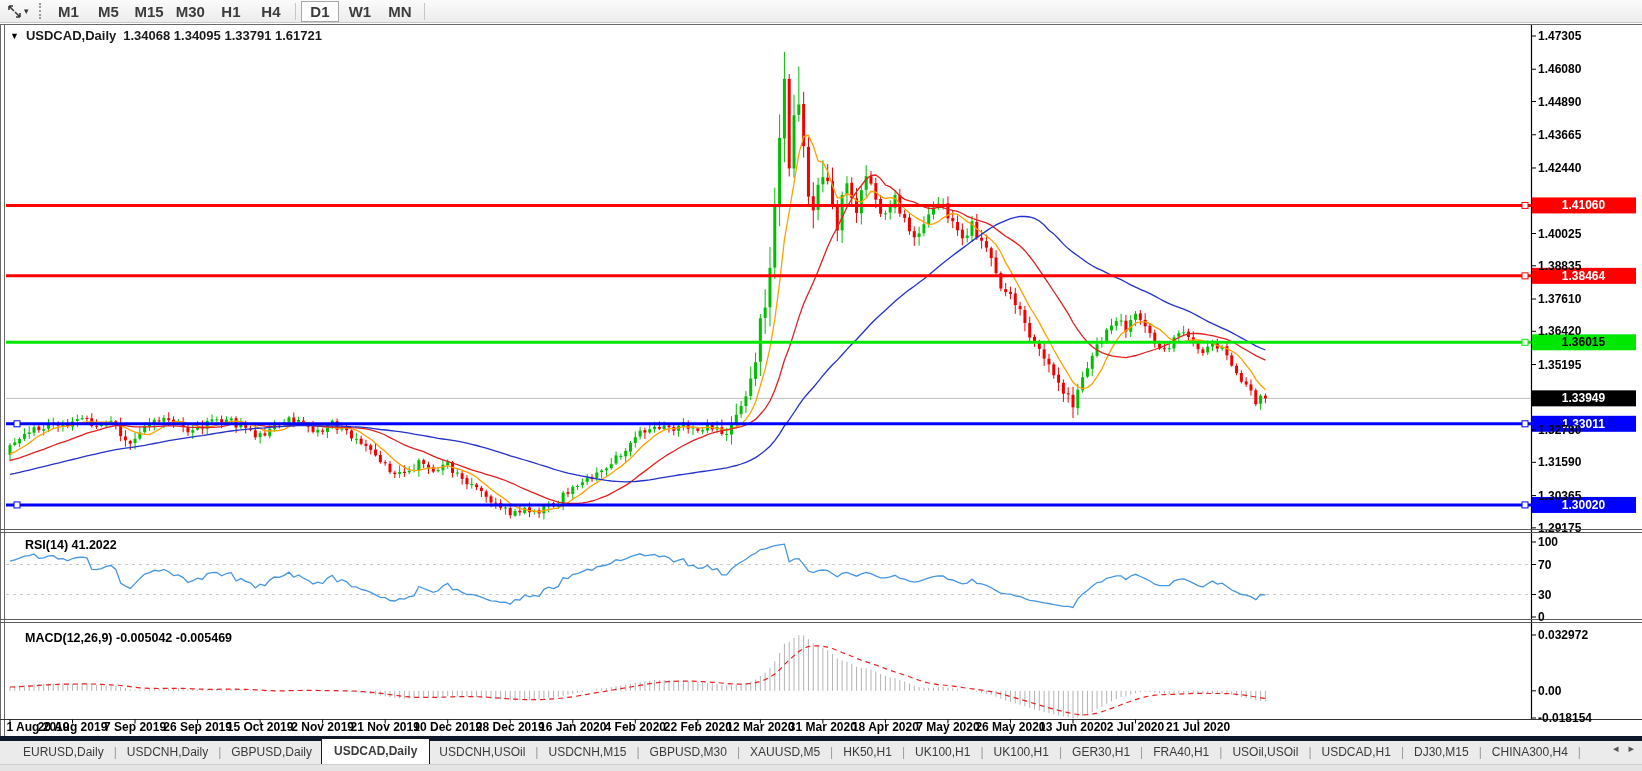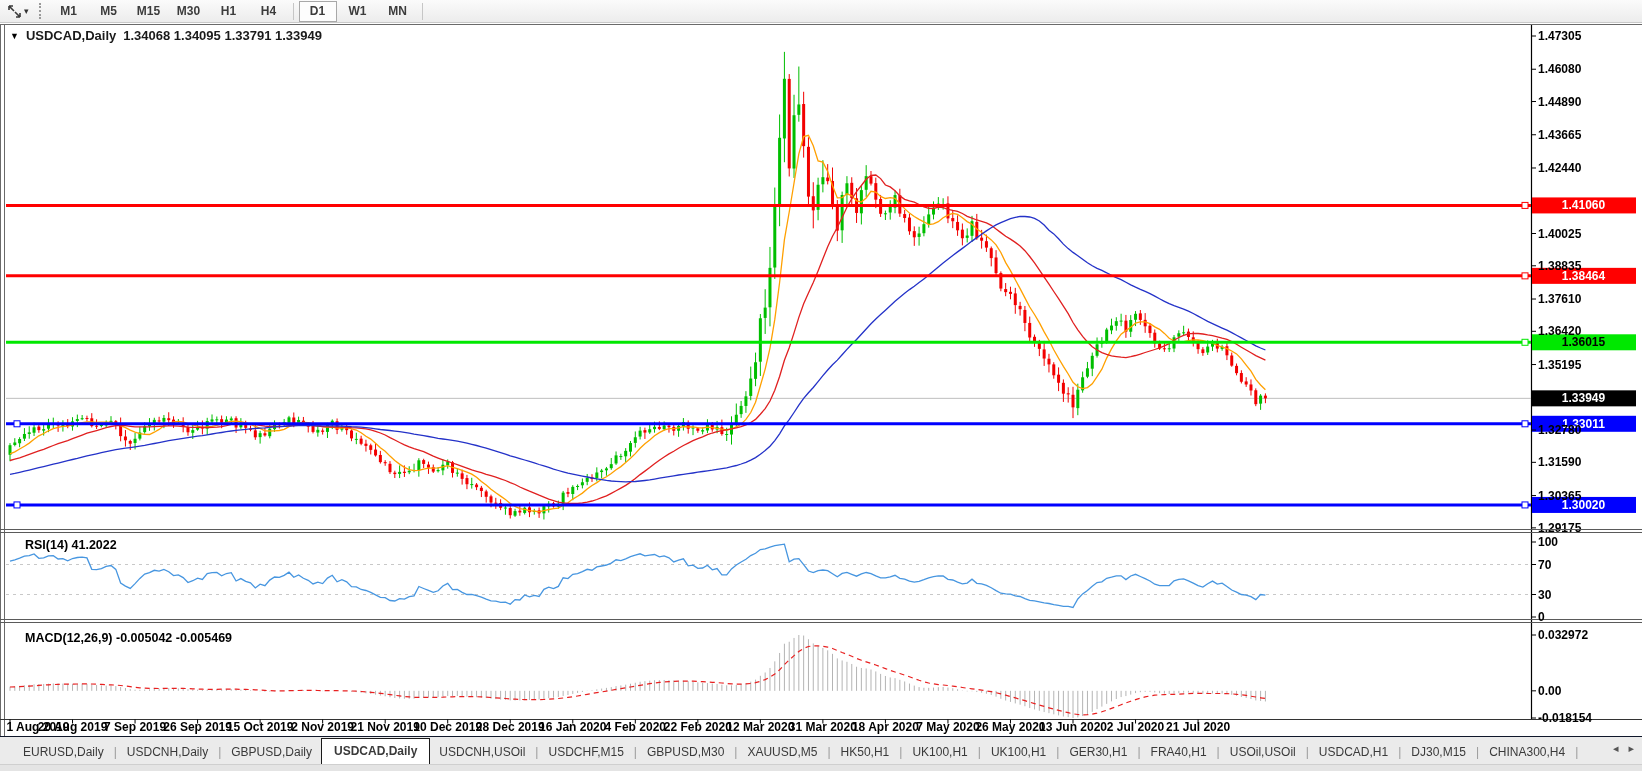--- a/index.html
+++ b/index.html
@@ -8,31 +8,31 @@
   
   .toolbar{position:absolute;left:0;top:0;width:1642px;height:23px;
            background:linear-gradient(#fbfbfb,#ececec);
            border-bottom:1px solid #c9c9c9;display:flex;align-items:center;
            padding-left:5px;box-sizing:border-box;}
   .tool-icon{width:18px;height:16px;display:inline-flex;align-items:center;justify-content:center;}
   .caret{font-size:9px;color:#333;margin:0 4px 0 1px;}
   .grip{height:16px;border-left:2px dotted #9a9a9a;margin:0 8px 0 6px;}
   .vsep{width:1px;height:17px;background:#c6c6c6;margin:0 4px;}
   .tfbtn{min-width:28px;height:19px;line-height:19px;text-align:center;
-         font-size:12px;font-weight:700;color:#3c3c3c;padding:0 4px;margin:0 1px;
+         font-size:15px;font-weight:700;color:#3c3c3c;padding:0 4px;margin:0 1px;
          border:1px solid transparent;cursor:default;}
   .tfbtn.active{background:#fdfdfd;border:1px solid #a8a8a8;text-align:center;}
   
   #chart-svg{position:absolute;left:0;top:24px;}
   .chart-title{position:absolute;left:10px;top:28px;font-size:13px;font-weight:700;
                color:#1a1a1a;display:flex;align-items:center;gap:7px;z-index:5;}
   .chart-title .tri{font-size:9px;color:#000;}
   
   .tabbar{position:absolute;left:0;top:736px;width:1642px;height:28px;
-          background:#ebebeb;border-top:1px solid #0f172a;display:flex;
+          background:#ebebeb;border-top:5px solid #0f172a;display:flex;
           align-items:flex-end;padding-left:14px;box-sizing:border-box;}
   .tab{font-size:12px;color:#3a3a3a;padding:4px 9px 5px 9px;cursor:default;white-space:nowrap;}
   .tab.active{background:#ffffff;border:1px solid #1a1a1a;border-bottom:none;
               font-weight:700;padding:5px 12px 6px 12px;}
   .tabsep{color:#9a9a9a;font-size:12px;padding:4px 1px 5px 1px;}
   .tabnav{position:absolute;right:8px;top:742px;display:flex;gap:10px;
           font-size:11px;color:#555;}
   .tabnav span{cursor:default;}
   .bottom-strip{position:absolute;left:0;top:764px;width:1642px;height:7px;
                 background:#e4e4e4;border-top:1px solid #cfcfcf;}
@@ -976,33 +976,33 @@
       <text x="1073.01" y="707" fill="#000" font-family="&quot;Liberation Sans&quot;, sans-serif" font-size="12" font-weight="700" text-anchor="middle">13 Jun 2020</text>
       <line x1="1135.54" y1="695.5" x2="1135.54" y2="699.5" stroke="#000" stroke-width="1"></line>
       <text x="1135.54" y="707" fill="#000" font-family="&quot;Liberation Sans&quot;, sans-serif" font-size="12" font-weight="700" text-anchor="middle">2 Jul 2020</text>
       <line x1="1198.07" y1="695.5" x2="1198.07" y2="699.5" stroke="#000" stroke-width="1"></line>
       <text x="1198.07" y="707" fill="#000" font-family="&quot;Liberation Sans&quot;, sans-serif" font-size="12" font-weight="700" text-anchor="middle">21 Jul 2020</text>
     </svg>
 
   <div class="chart-title">
     <span class="tri">▼</span>
     <span>USDCAD,Daily</span>
-    <span>1.34068 1.34095 1.33791 1.33949</span>
+    <span>1.34068 1.34095 1.33791 1.61721</span>
   </div>
 
   <div class="tabbar" id="tabbar">
       <div class="tab">EURUSD,Daily</div>
       <span class="tabsep">|</span>
       <div class="tab">USDCNH,Daily</div>
       <span class="tabsep">|</span>
       <div class="tab">GBPUSD,Daily</div>
       <div class="tab active">USDCAD,Daily</div>
       <div class="tab">USDCNH,USOil</div>
       <span class="tabsep">|</span>
-      <div class="tab">USDCHF,M15</div>
+      <div class="tab">USDCNH,M15</div>
       <span class="tabsep">|</span>
       <div class="tab">GBPUSD,M30</div>
       <span class="tabsep">|</span>
       <div class="tab">XAUUSD,M5</div>
       <span class="tabsep">|</span>
       <div class="tab">HK50,H1</div>
       <span class="tabsep">|</span>
       <div class="tab">UK100,H1</div>
       <span class="tabsep">|</span>
       <div class="tab">UK100,H1</div>

